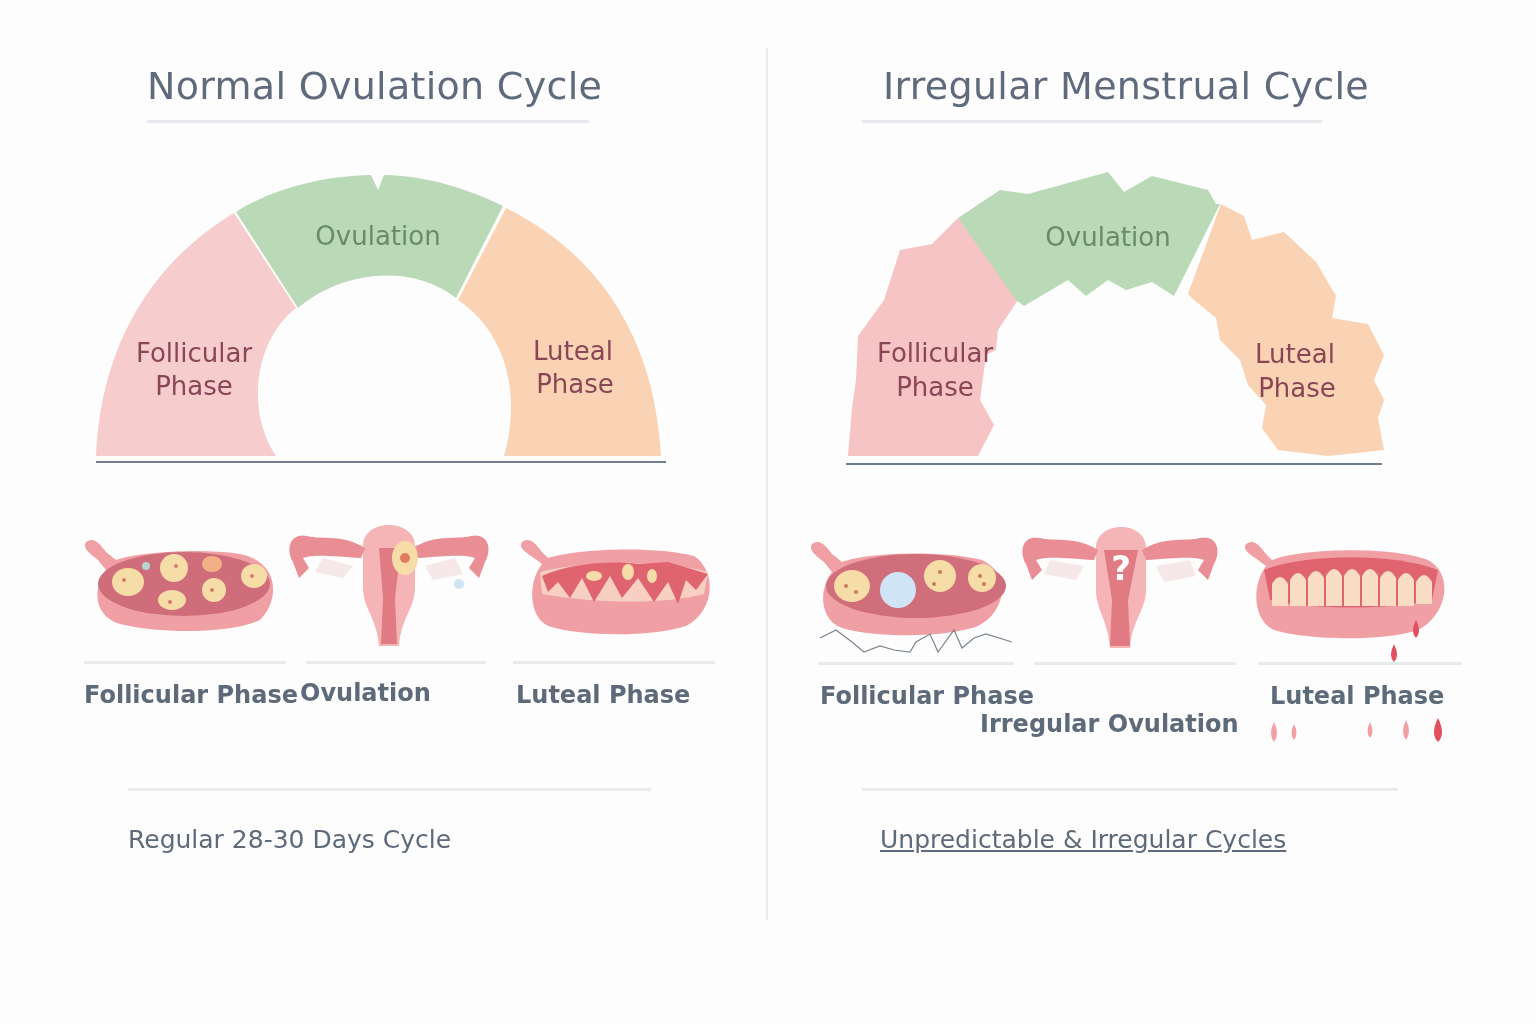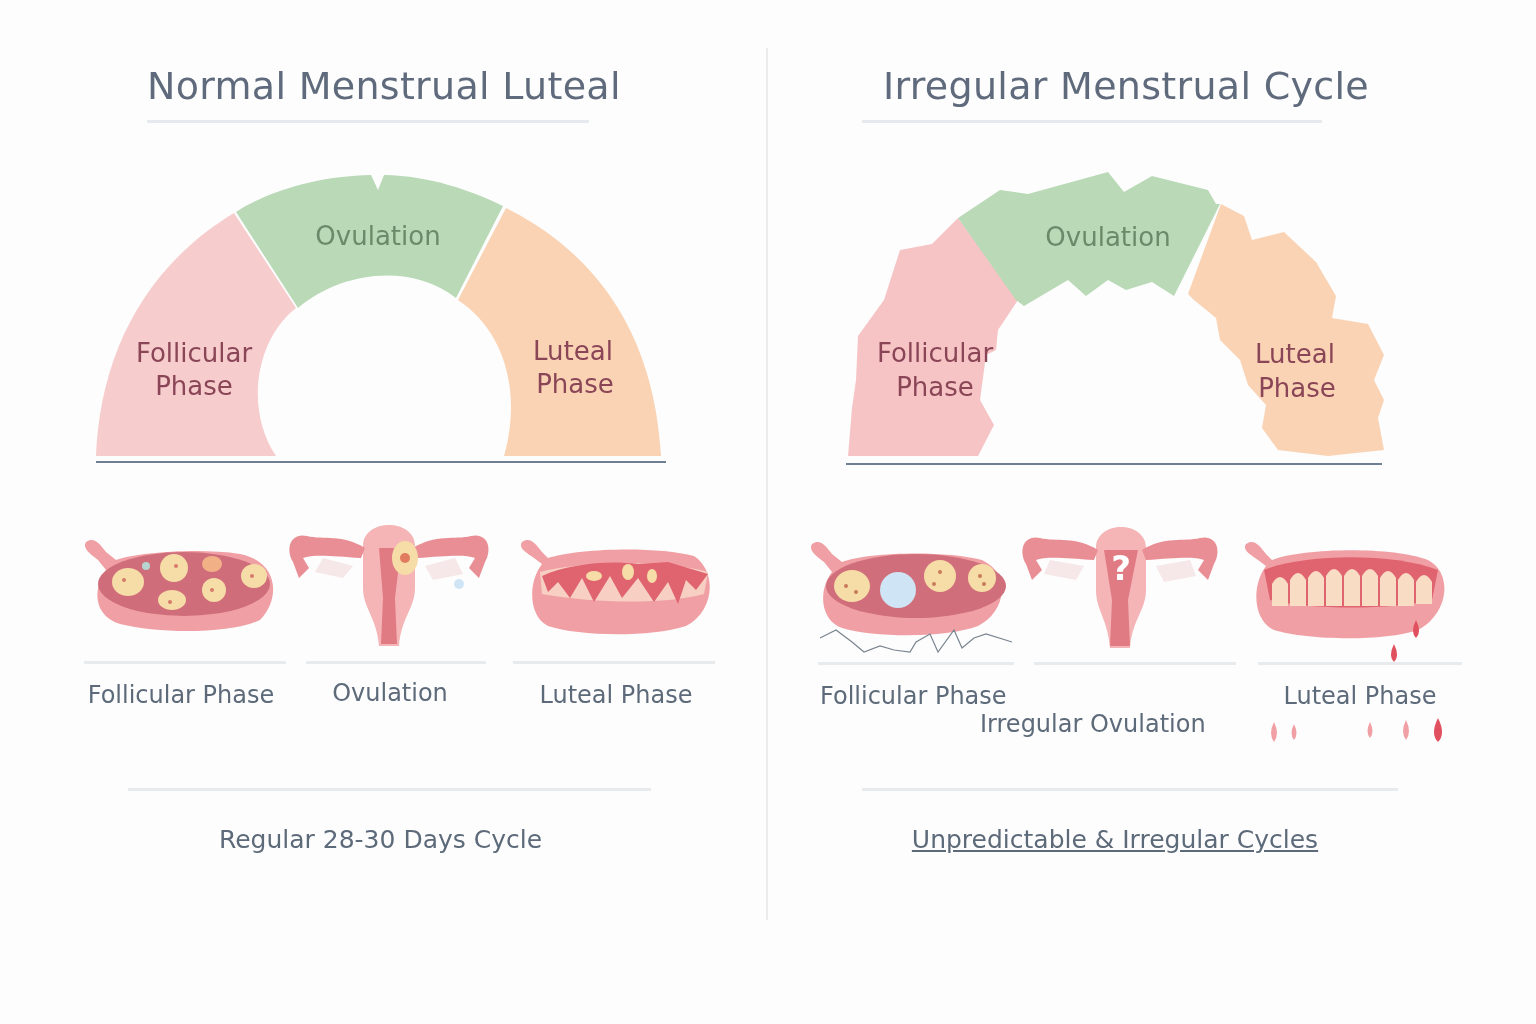--- a/index.html
+++ b/index.html
@@ -7,29 +7,29 @@
   .abs{position:absolute;}
   .title{font-size:38px;color:#5f6b7c;letter-spacing:0.3px;white-space:nowrap;}
   .title-rule{height:3px;background:#e6e9ed;}
   .divider{position:absolute;left:766px;top:48px;width:2px;height:872px;background:#ececec;}
   .arc-svg{position:absolute;}
   .seg-label{font-size:26px;fill:#8a4556;font-family:"DejaVu Sans","Liberation Sans",sans-serif;}
   .seg-label-ov{font-size:26px;fill:#6a8a6a;font-family:"DejaVu Sans","Liberation Sans",sans-serif;}
   .baseline{height:2px;background:#6f7f93;}
   .organ{position:absolute;}
   .label-rule{height:3px;background:#e8ebee;position:absolute;}
-  .phase-label{position:absolute;font-size:24px;color:#5d6a7a;white-space:nowrap;text-align:center;}
+  .phase-label{position:absolute;font-size:24px;color:#5d6a7a;white-space:nowrap;font-weight:bold;}
   .foot-rule{height:3px;background:#e8ebee;position:absolute;}
-  .footer{position:absolute;font-size:25px;color:#5d6a7a;white-space:nowrap;text-align:center;}
+  .footer{position:absolute;font-size:25px;color:#5d6a7a;white-space:nowrap;}
 </style>
 </head>
 <body>
 
 <div>
-  <div class="abs title" style="left:147px;top:64px;">Normal Menstrual Luteal</div>
+  <div class="abs title" style="left:147px;top:64px;">Normal Ovulation Cycle</div>
   <div class="abs title-rule" style="left:147px;top:120px;width:442px;"></div>
 
   <svg class="arc-svg" style="left:0;top:0;" width="768" height="480">
 
     <path d="M96,456 C100,360 140,270 234,213 L296,308 C255,340 245,410 276,456 Z" fill="#f6cccd"></path>
 
     <path d="M236,212 C270,190 320,176 371,175 L378,190 L384,175 C430,176 470,190 503,206 L456,298 C410,262 340,272 298,308 Z" fill="#b9d9b7"></path>
 
     <path d="M506,208 C610,260 655,350 661,456 L504,456 C520,400 510,335 458,300 Z" fill="#f9d3b4"></path>
     <text class="seg-label" x="194" y="362" text-anchor="middle">Follicular</text>

